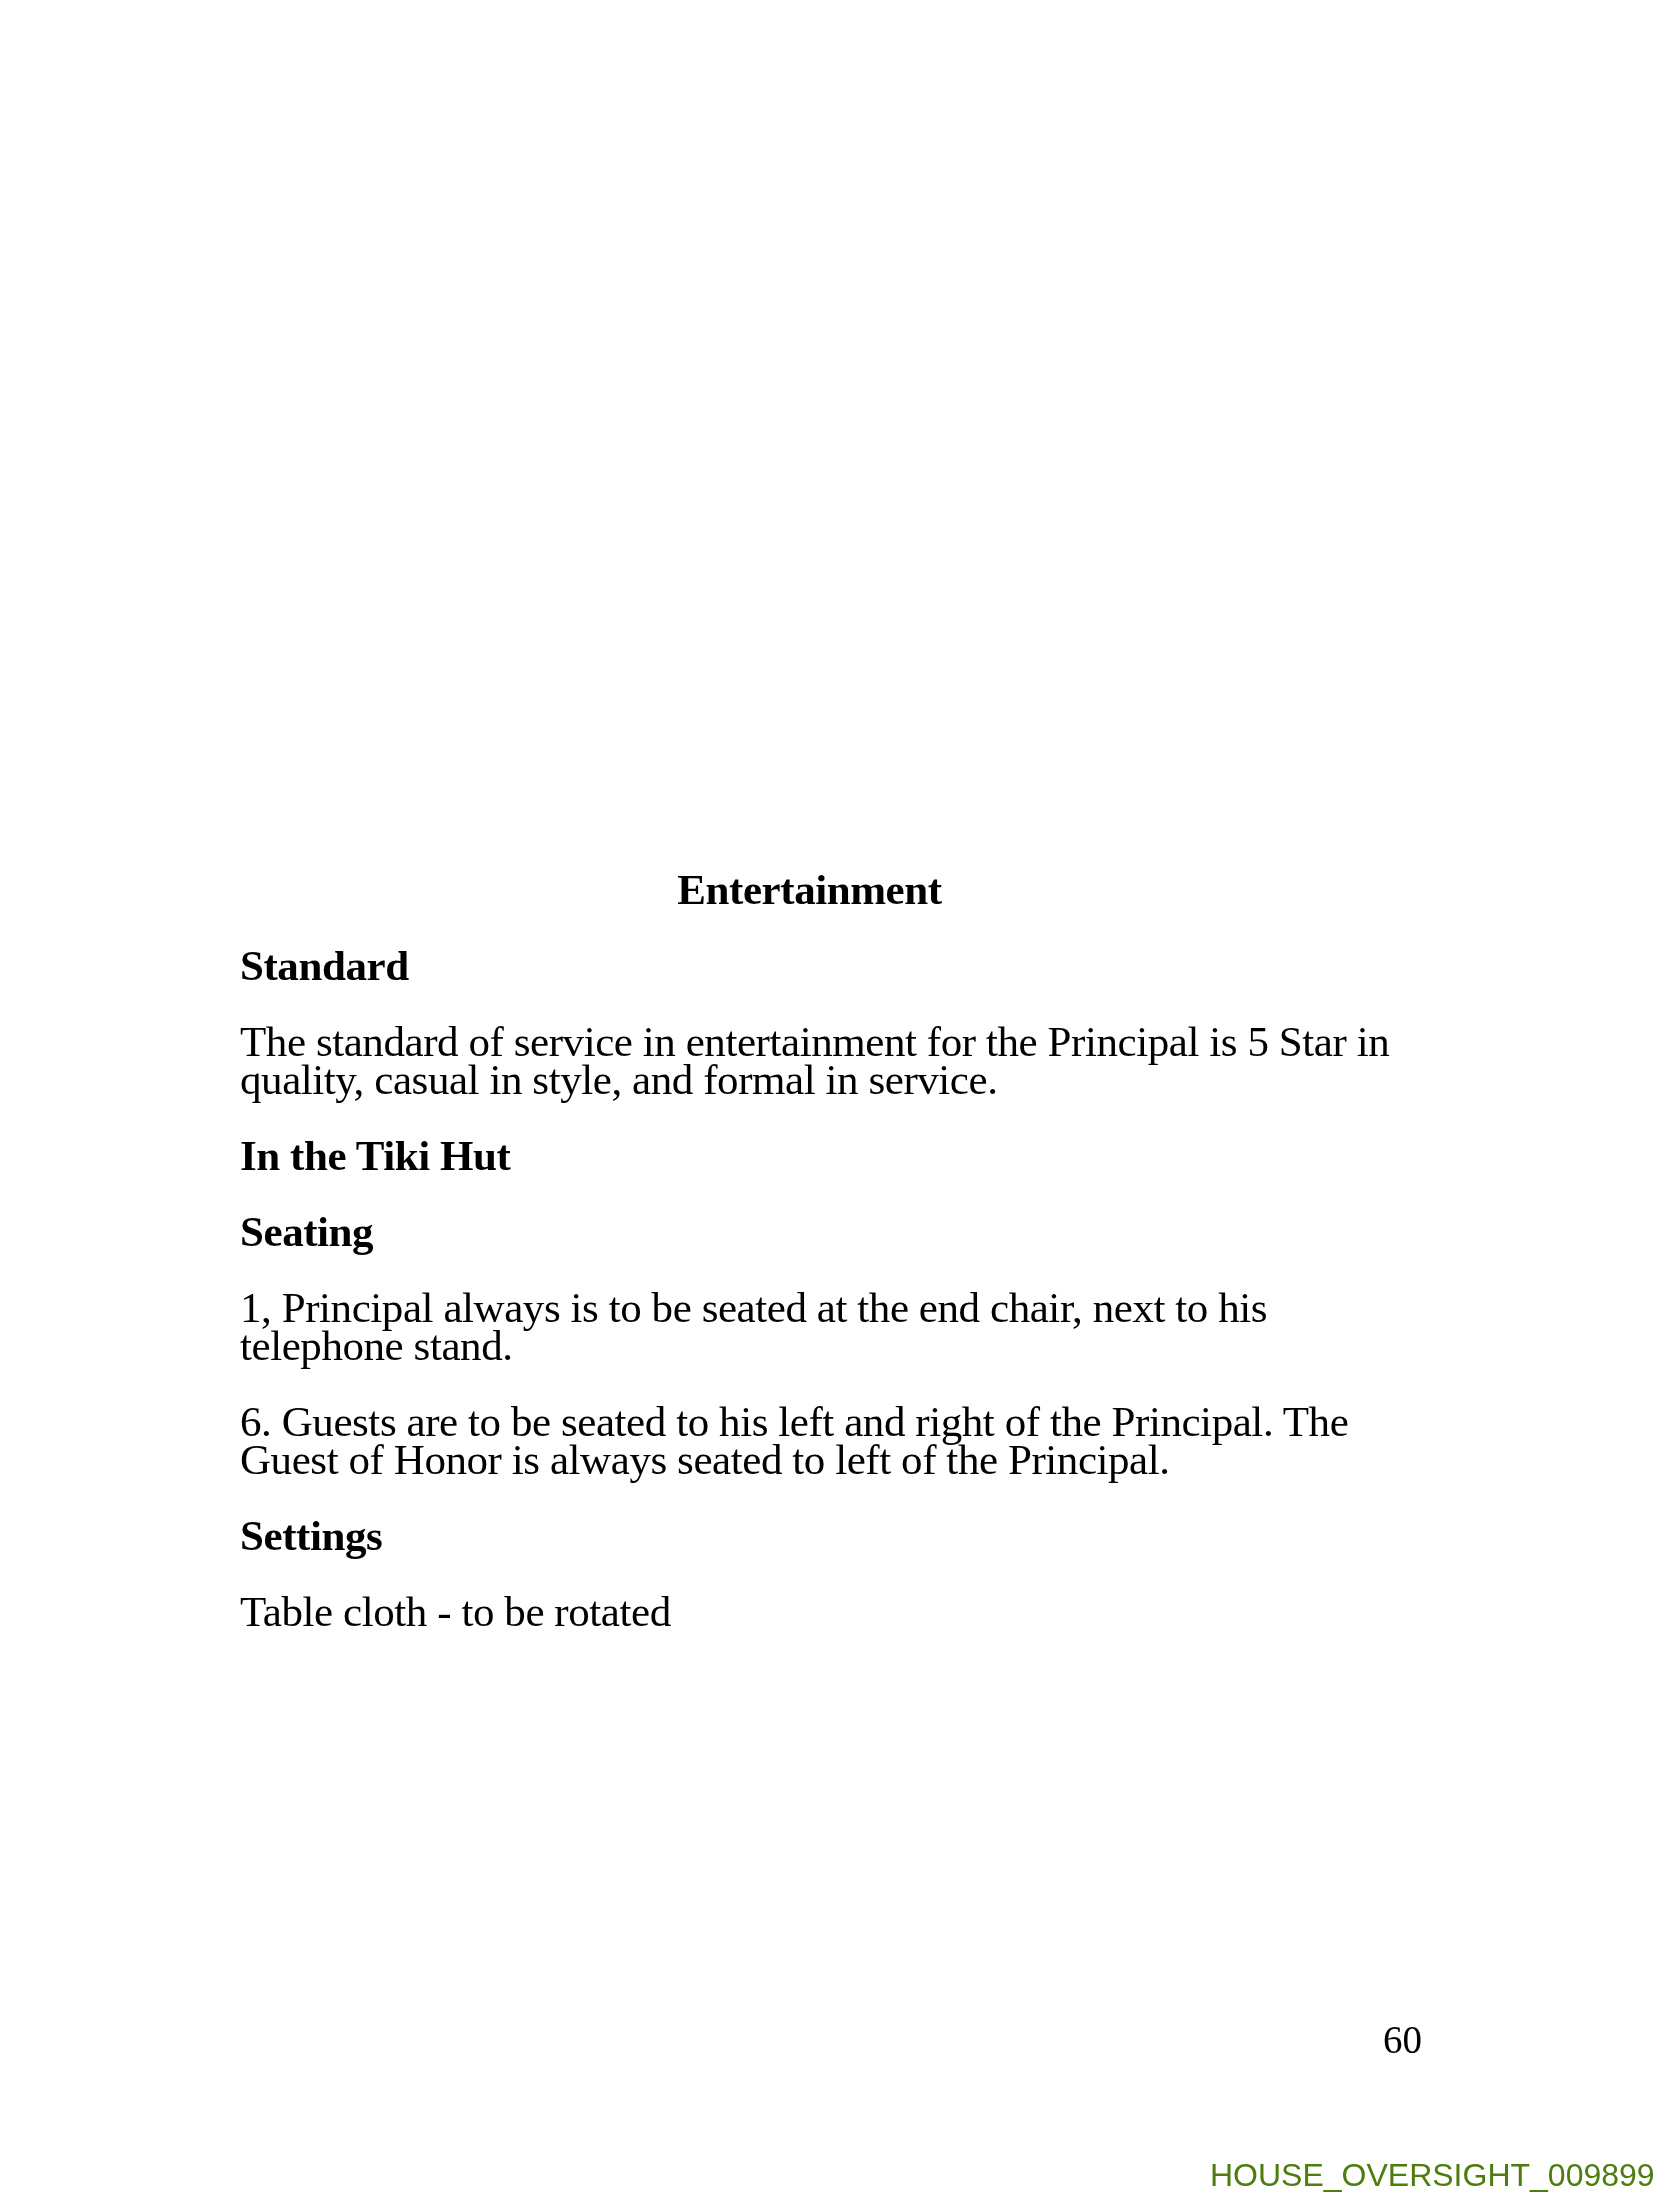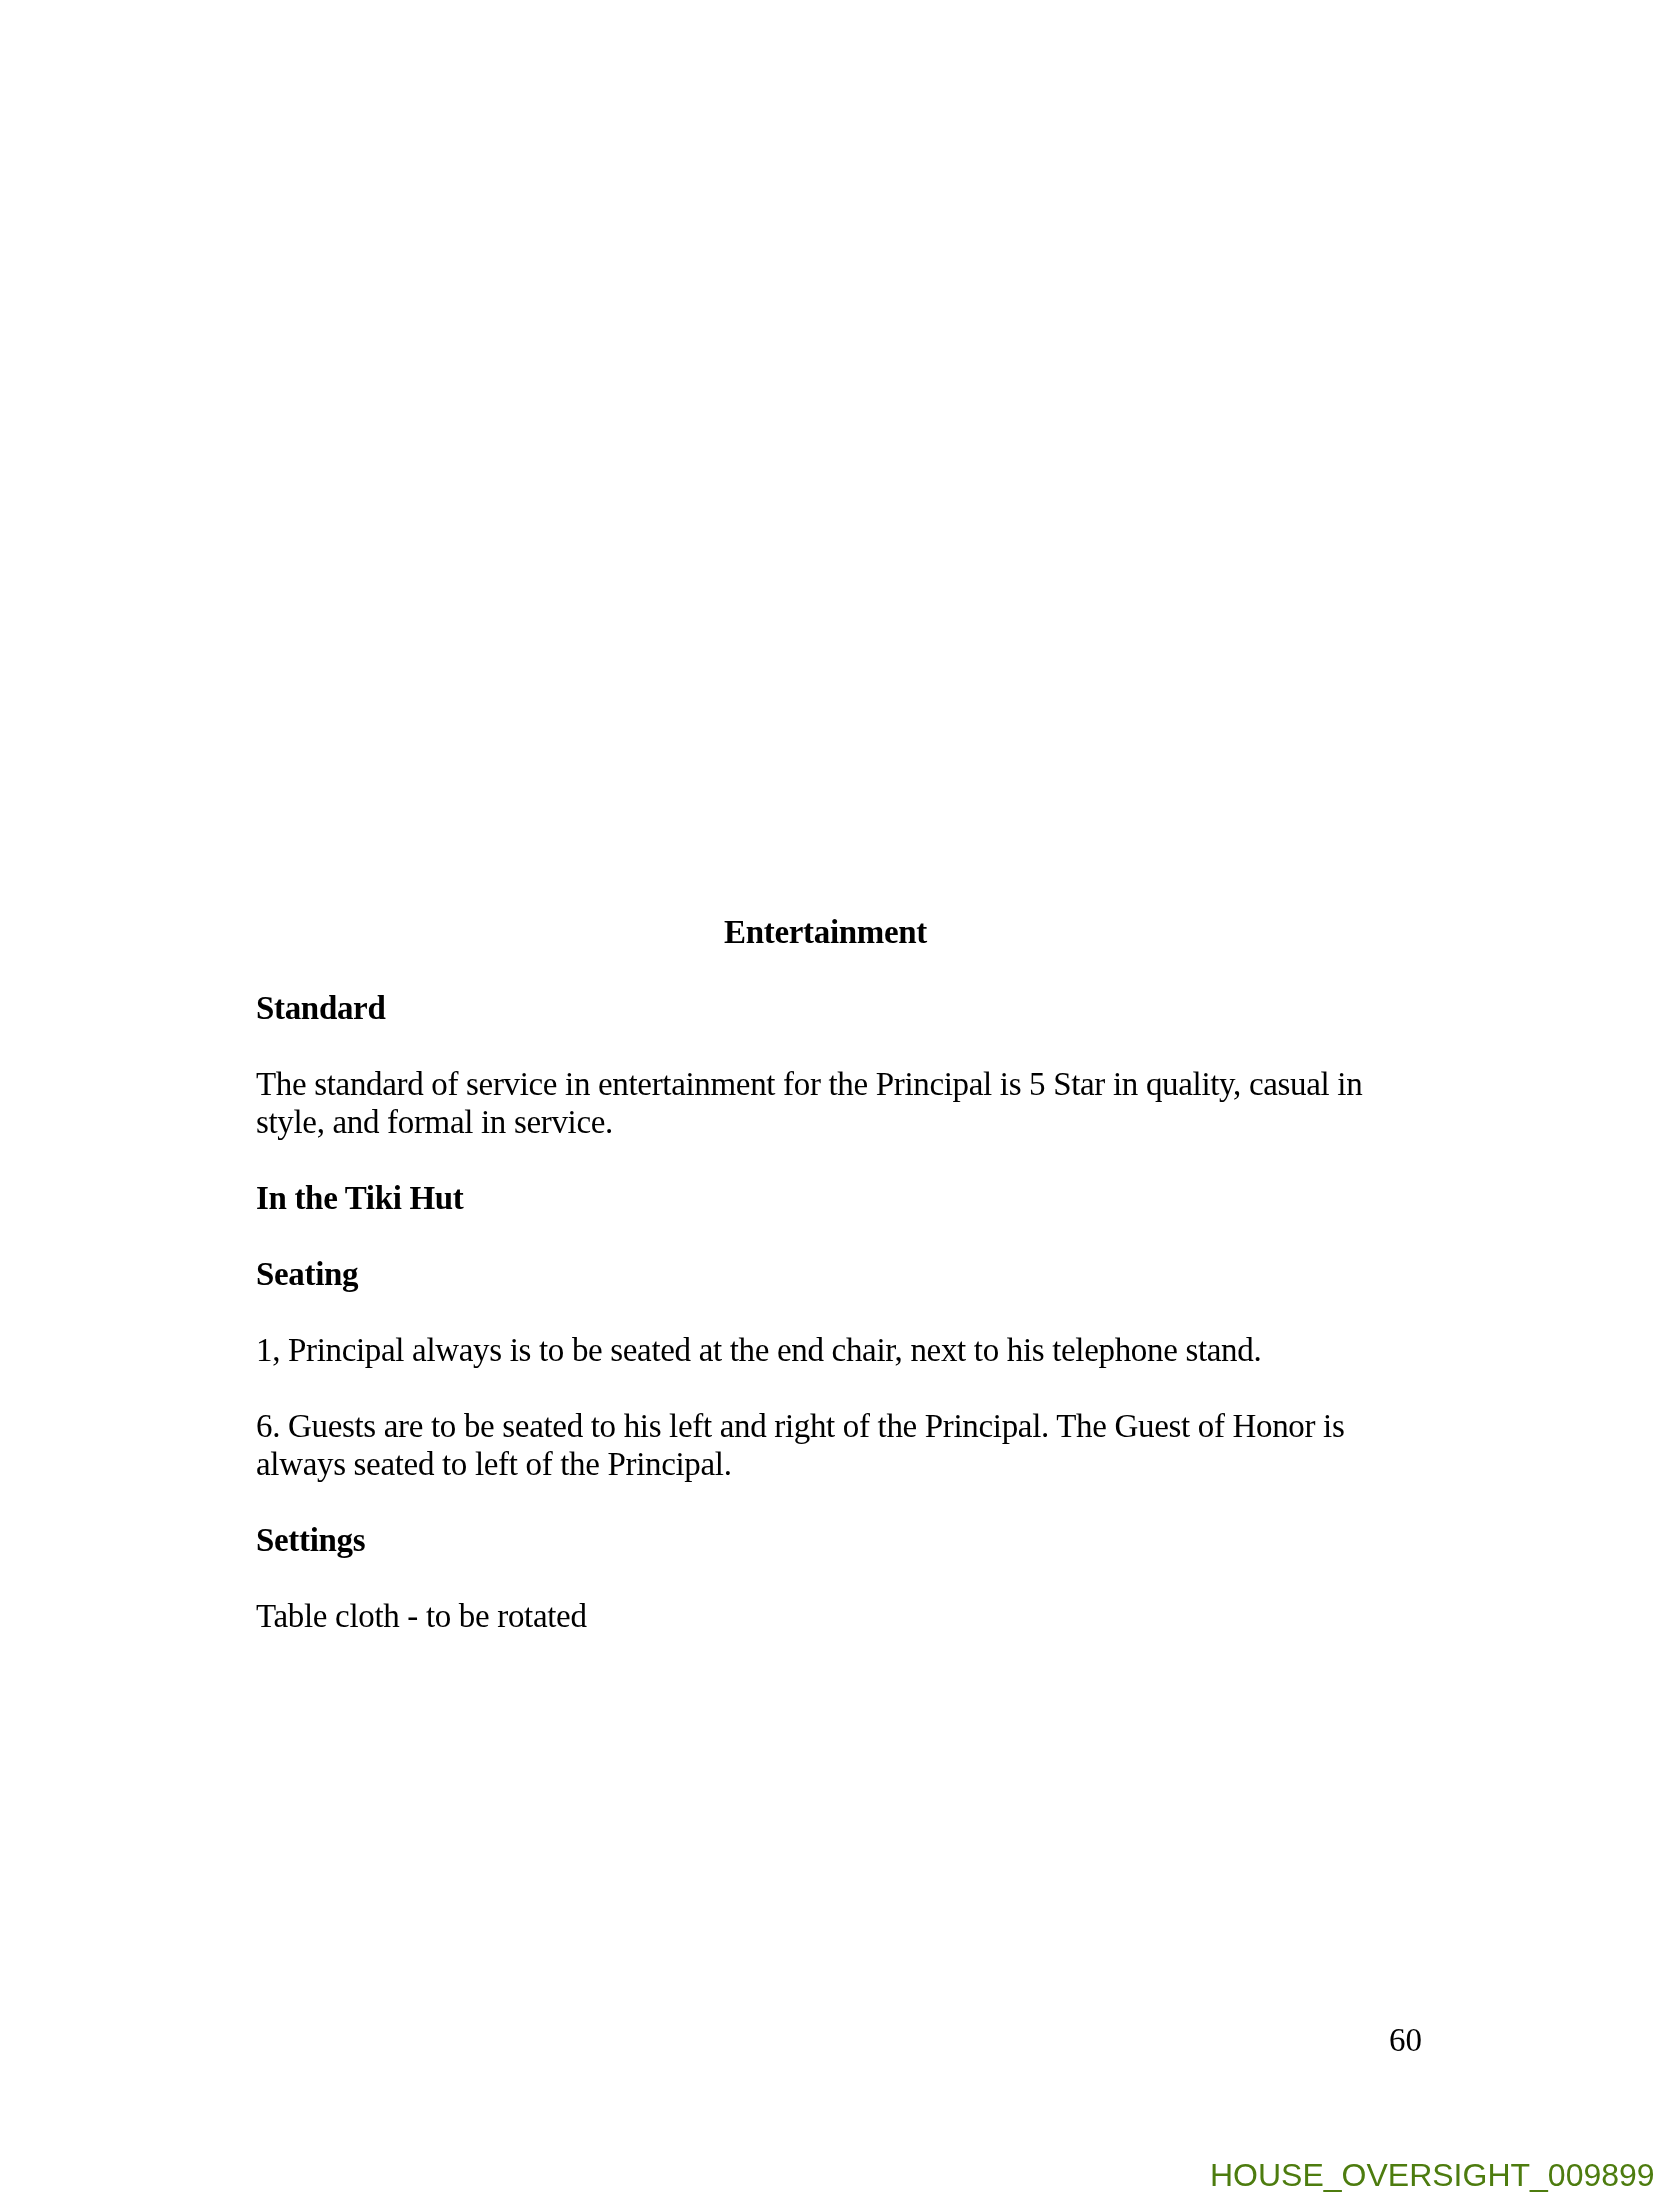--- a/index.html
+++ b/index.html
@@ -11,46 +11,45 @@
     position: relative;
     width: 1669px;
     height: 2205px;
     background: #ffffff;
     overflow: hidden;
     font-family: "Liberation Serif", "DejaVu Serif", serif;
     color: #000000;
   }
   .content {
     position: absolute;
-    left: 256px;
+    left: 240px;
     top: 871px;
     width: 1172px;
-    font-size: 33px;
+    font-size: 43px;
     line-height: 38px;
     letter-spacing: -0.01em;
-    margin-top: 42px;
   }
   .content p {
     margin: 0 0 38px 0;
   }
   .doc-title {
     font-weight: bold;
     text-align: center;
     margin-right: 33px !important;
   }
   .heading {
     font-weight: bold;
   }
   .page-number {
     position: absolute;
     left: 244px;
     top: 2021px;
     width: 1178px;
     text-align: right;
-    font-size: 33px;
+    font-size: 39px;
     line-height: 38px;
   }
   .bates-stamp {
     position: absolute;
     top: 2156px;
     right: 14.4px;
     font-family: "Liberation Sans", "DejaVu Sans", sans-serif;
     font-size: 32px;
     line-height: 38px;
     color: #4d7c0f;

